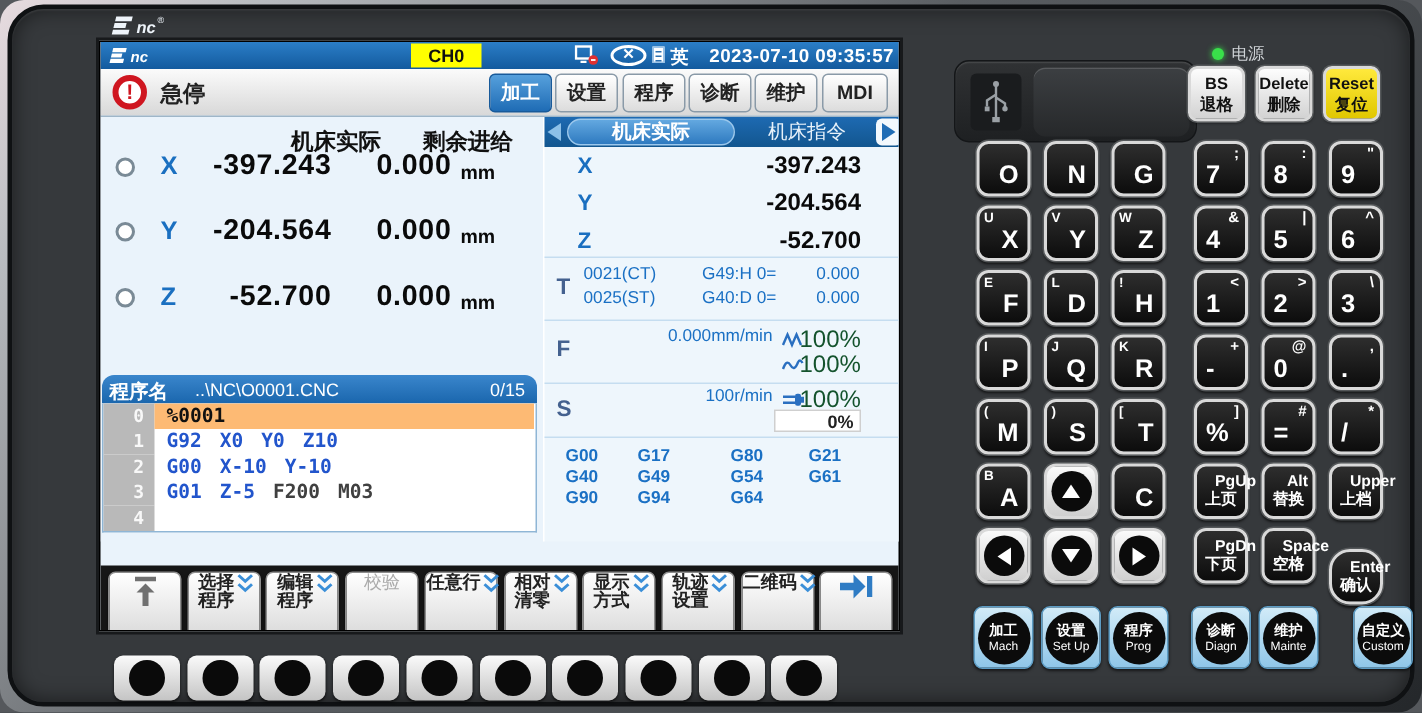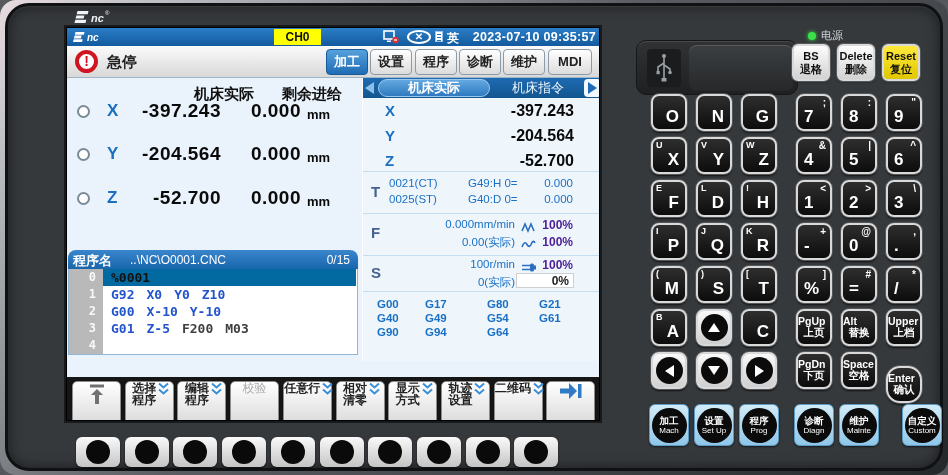--- a/index.html
+++ b/index.html
@@ -61,21 +61,21 @@
   .proghead .pn{position:absolute;left:5px;top:2px;font-size:13px;font-weight:bold;}
   .proghead .pp{position:absolute;left:62px;top:3px;font-size:12px;}
   .proghead .pc{position:absolute;right:8px;top:3px;font-size:12px;}
   .progbody{position:absolute;left:0;top:19px;width:290px;height:86px;background:#fff;
             border:1px solid #8fb6d6;border-top:none;}
   .pline{position:relative;height:17px;font-family:"DejaVu Sans Mono","Liberation Mono",monospace;
          font-size:13px;font-weight:bold;line-height:17px;white-space:nowrap;}
   .pline .gut{position:absolute;left:0;top:0;width:34px;height:17px;background:#b9b9b9;
               color:#f8f8f8;text-align:right;padding-right:7px;font-size:12px;}
   .pline .txt{position:absolute;left:34px;top:0;right:1px;height:17px;padding-left:8px;}
-  .pline .txt.hl{background:#0369a1;}
+  .pline .txt.hl{background:#fdba74;}
   .tok{margin-right:12px;}
   .c-b{color:#2255cc;} .c-r{color:#404040;} .c-k{color:#111;}
 
   
   .emgstrip{position:absolute;left:0;top:333px;width:534px;height:16px;background:#f4f9fd;}
   .emgbadge{position:absolute;left:2px;top:0;width:50px;height:16px;background:#e60000;
             color:#7e0000;font-size:12px;font-weight:bold;text-align:center;line-height:16px;}
   .cyan{position:absolute;left:53px;top:0;width:452px;height:16px;background:#55c8f0;}
 
   
@@ -103,21 +103,21 @@
               border-radius:4px;display:flex;align-items:center;justify-content:center;}
   .sp-arrow-r i{width:0;height:0;border-top:6px solid transparent;border-bottom:6px solid transparent;
                 border-left:9px solid #1f6cb5;}
   .sp-axrow{position:absolute;left:0;width:239px;height:24px;}
   .sp-axrow .ax{position:absolute;left:22px;top:2px;color:#1a6fc0;font-size:15px;font-weight:bold;}
   .sp-axrow .val{position:absolute;right:28px;top:2px;font-size:16px;font-weight:bold;color:#0a0a0a;}
   .sp-sep{position:absolute;left:0;width:239px;height:0;border-top:1px solid #c5ddf0;}
   .sp-big{position:absolute;font-size:15px;font-weight:bold;color:#44618f;}
   .sp-small{position:absolute;font-size:11.5px;color:#1a70c4;}
   .sp-right{text-align:right;}
-  .sp-ov{position:absolute;font-size:12px;font-weight:bold;color:#4c1d95;}
+  .sp-ov{position:absolute;font-size:16px;font-weight:normal;color:#14532d;}
   .sp-box0{position:absolute;left:153px;top:195px;width:58px;height:15px;background:#fff;
            border:1px solid #cfcfcf;font-size:12px;font-weight:bold;color:#222;
            text-align:right;padding-right:4px;line-height:14px;}
   .gcode{position:absolute;font-size:11.5px;font-weight:bold;color:#1a70c4;}
 
   
   .roundbtn{position:absolute;top:431px;width:44px;height:30px;border-radius:6px;
             background:linear-gradient(#fafafa,#c4c4c4);box-shadow:0 1px 2px rgba(0,0,0,.7);
             display:flex;align-items:center;justify-content:center;cursor:pointer;}
   .roundbtn i{width:24px;height:24px;border-radius:50%;background:#0a0a0a;display:block;}
@@ -147,21 +147,21 @@
   .key .subn{position:absolute;right:4px;top:1px;font-size:10px;font-weight:bold;}
   .key .mainl{position:absolute;right:6px;bottom:2px;font-size:17px;font-weight:bold;}
   .key .mainn{position:absolute;left:6px;bottom:2px;font-size:17px;font-weight:bold;}
   .key.light{background:linear-gradient(#fafafa,#cfcfcf);}
   .key .circ{position:absolute;left:50%;top:50%;width:27px;height:27px;margin:-13.5px 0 0 -13.5px;
              border-radius:50%;background:#0b0b0b;display:flex;align-items:center;justify-content:center;}
   .tri-up{width:0;height:0;border-left:6px solid transparent;border-right:6px solid transparent;border-bottom:9px solid #fff;}
   .tri-down{width:0;height:0;border-left:6px solid transparent;border-right:6px solid transparent;border-top:9px solid #fff;}
   .tri-left{width:0;height:0;border-top:6px solid transparent;border-bottom:6px solid transparent;border-right:9px solid #fff;}
   .tri-right{width:0;height:0;border-top:6px solid transparent;border-bottom:6px solid transparent;border-left:9px solid #fff;}
-  .key .wen{position:absolute;left:0;right:0;top:4px;text-align:left;font-size:10.5px;font-weight:bold;}
+  .key .wen{position:absolute;left:0;right:0;top:4px;text-align:center;font-size:10.5px;font-weight:bold;padding-left:12px;}
   .key .wzh{position:absolute;left:0;right:0;bottom:4px;text-align:center;font-size:10.5px;font-weight:bold;}
 
   .funckey{position:absolute;top:398px;width:40px;height:42px;border-radius:6px;
            background:linear-gradient(#d2ebf8,#8fc6e8);border:1px solid #5d9cc4;
            box-shadow:0 1px 2px rgba(0,0,0,.6);display:flex;align-items:center;justify-content:center;cursor:pointer;}
   .funckey .circ{width:35px;height:35px;border-radius:50%;background:#0b0b0b;color:#fff;
            display:flex;flex-direction:column;align-items:center;justify-content:center;}
   .funckey .fzh{font-size:9.5px;font-weight:bold;line-height:10px;}
   .funckey .fen{font-size:8px;line-height:9px;}
 </style>
@@ -419,38 +419,36 @@
         <div class="sp-small" style="left:26px;top:99px;">0021(CT)</div>
         <div class="sp-small" style="left:26px;top:115px;">0025(ST)</div>
         <div class="sp-small" style="left:105px;top:99px;">G49:H 0=</div>
         <div class="sp-small sp-right" style="left:160px;top:99px;width:50px;">0.000</div>
         <div class="sp-small" style="left:105px;top:115px;">G40:D 0=</div>
         <div class="sp-small sp-right" style="left:160px;top:115px;width:50px;">0.000</div>
 
         <div class="sp-sep" style="top:135px;"></div>
         <div class="sp-big" style="left:8px;top:146px;">F</div>
         <div class="sp-small sp-right" style="left:30px;top:140px;width:122px;">0.000mm/min</div>
-        <div class="sp-small sp-right" style="left:30px;top:157px;width:122px;">0.00(实际)</div>
         <div style="position:absolute;left:158px;top:141px;">
           <svg width="16" height="11" viewBox="0 0 16 11">
               <polyline points="1,9 4,2 7,9 10,2 13,9" fill="none" stroke="#2a6fc0" stroke-width="1.6"></polyline>
             </svg>
         </div>
         <div style="position:absolute;left:158px;top:158px;">
           <svg width="16" height="11" viewBox="0 0 16 11">
               <path d="M1 8 Q3.5 1 6 5.5 Q8.5 10 11 3.5 Q12.5 1 14 4" fill="none" stroke="#2a6fc0" stroke-width="1.6"></path>
             </svg>
         </div>
         <div class="sp-ov sp-right" style="left:170px;top:140px;width:40px;">100%</div>
         <div class="sp-ov sp-right" style="left:170px;top:157px;width:40px;">100%</div>
 
         <div class="sp-sep" style="top:177px;"></div>
         <div class="sp-big" style="left:8px;top:186px;">S</div>
         <div class="sp-small sp-right" style="left:30px;top:180px;width:122px;">100r/min</div>
-        <div class="sp-small sp-right" style="left:30px;top:197px;width:122px;">0(实际)</div>
         <div style="position:absolute;left:158px;top:181px;">
           <svg width="16" height="11" viewBox="0 0 16 11">
               <path d="M1 3.5h8 M1 7.5h8" stroke="#2a6fc0" stroke-width="1.6"></path>
               <rect x="9" y="1.5" width="4" height="8" rx="1.5" fill="#2a6fc0"></rect>
               <rect x="13" y="3.5" width="2" height="4" fill="#2a6fc0"></rect>
             </svg>
         </div>
         <div class="sp-ov sp-right" style="left:170px;top:180px;width:40px;">100%</div>
         <div class="sp-box0">0%</div>
 

